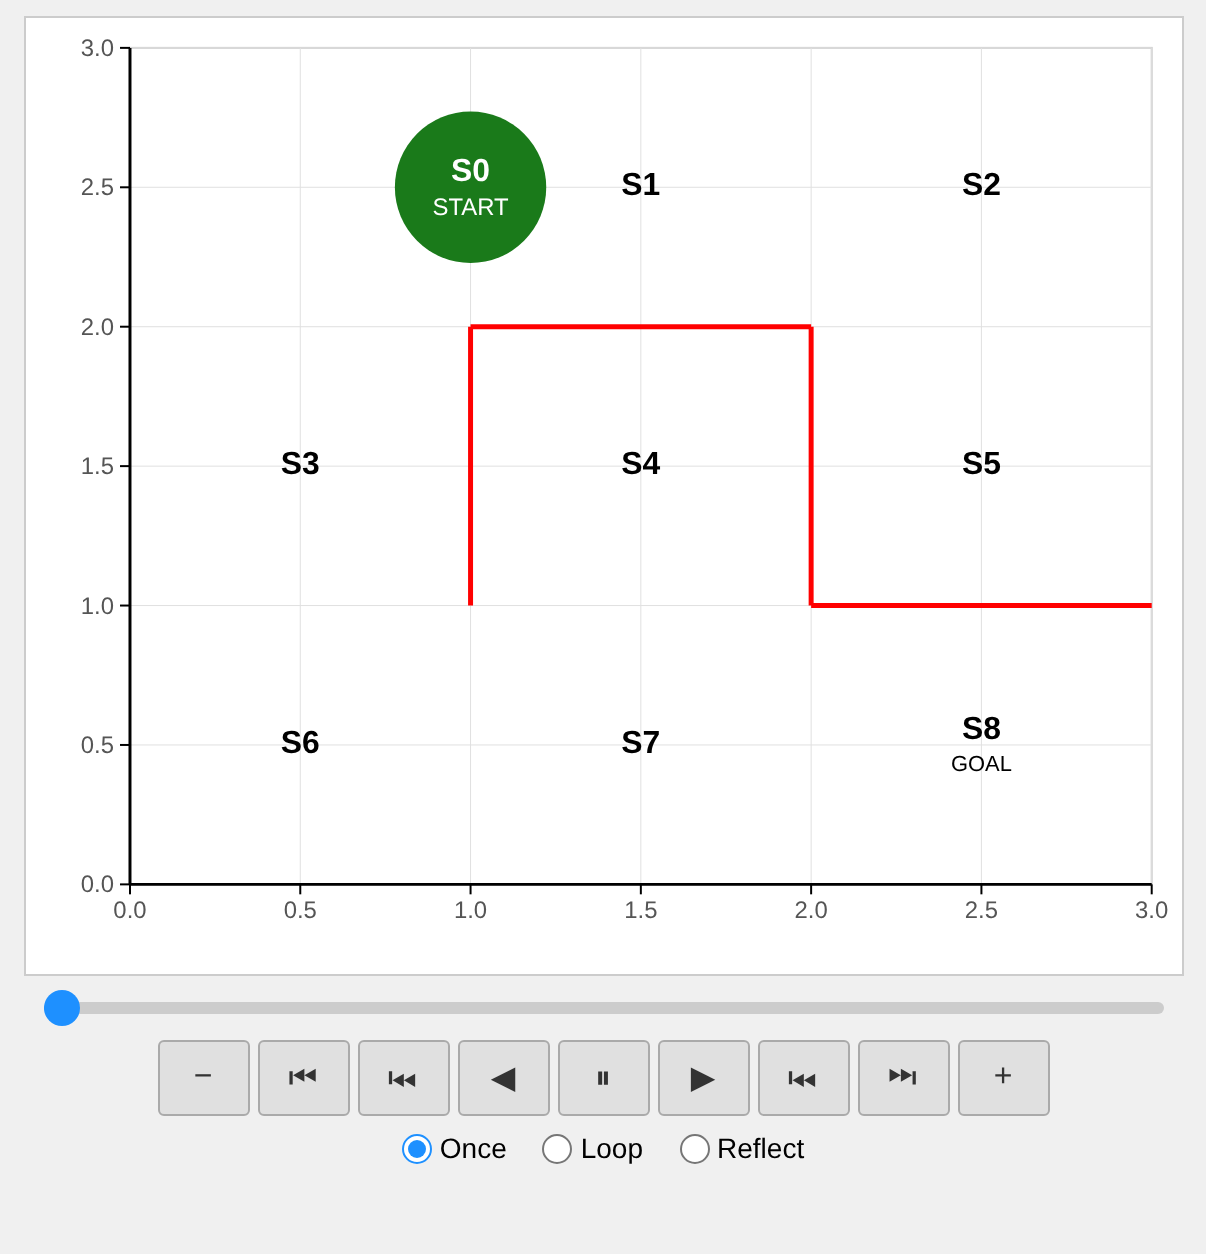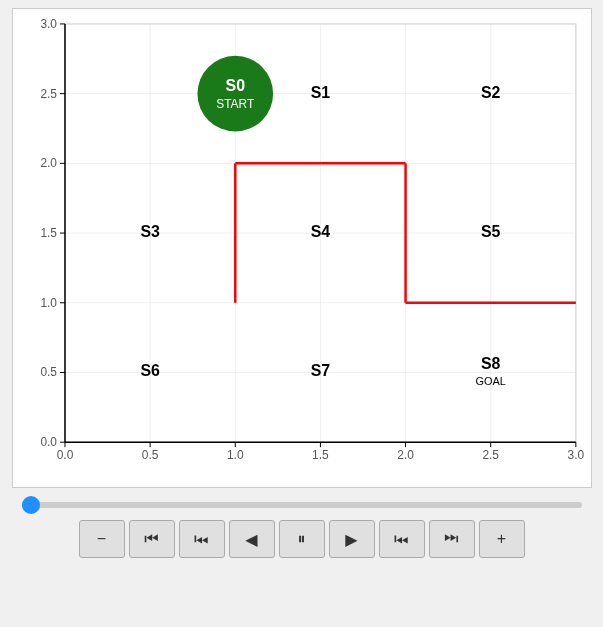--- a/index.html
+++ b/index.html
@@ -211,14 +211,28 @@
         <span style="transform:scaleX(-1);display:inline-block;">⏭</span>
       </button>
       <button class="transport-btn">
         <span style="transform:scaleX(-1);display:inline-block;">⏮</span>
       </button>
       <button class="transport-btn">
         <span>+</span>
       </button>
     </div>
 
+    <div id="playback-mode">
+      <label class="radio-option">
+        <input type="radio" name="playback" value="once" checked="" style="">
+        <span>Once</span>
+      </label>
+      <label class="radio-option">
+        <input type="radio" name="playback" value="loop" style="">
+        <span>Loop</span>
+      </label>
+      <label class="radio-option">
+        <input type="radio" name="playback" value="reflect" style="">
+        <span>Reflect</span>
+      </label>
+    </div>
   </div>
 </div>
 
 </body></html>

